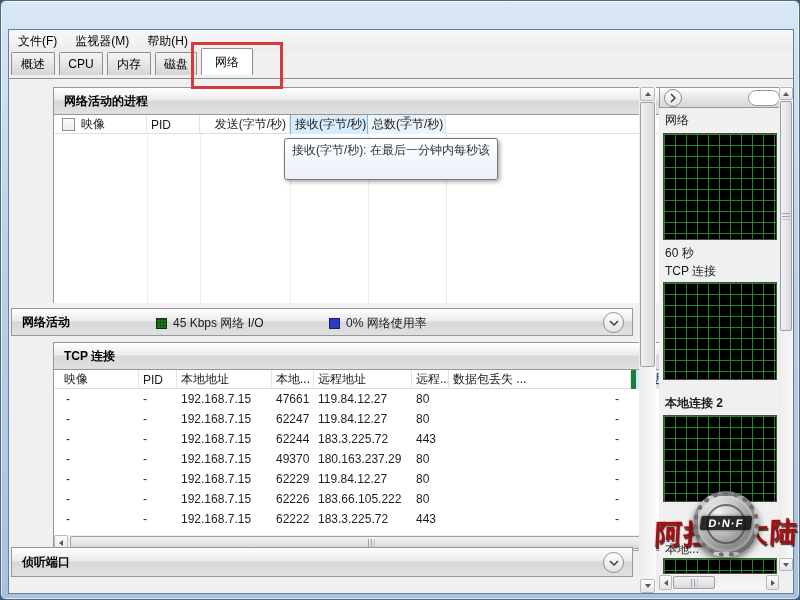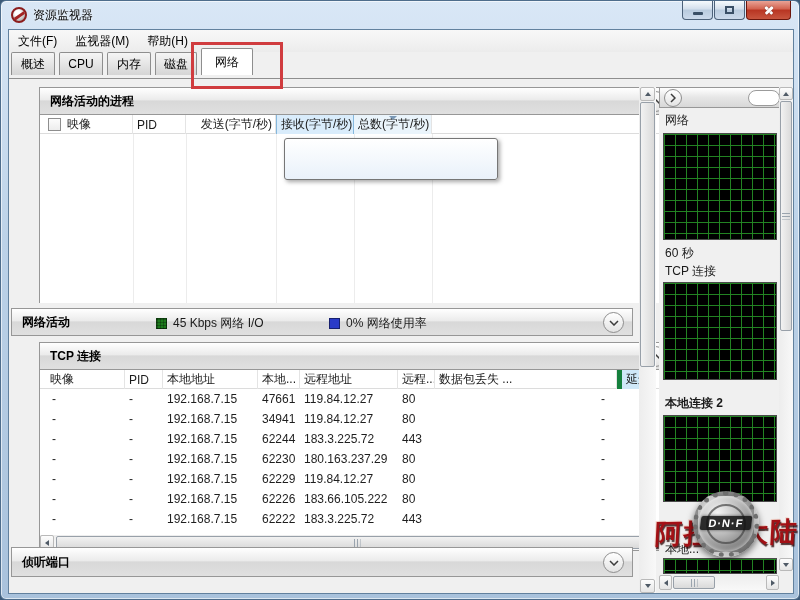--- a/index.html
+++ b/index.html
@@ -43,21 +43,21 @@
 
   #redbox { position:absolute; left:182px; top:12px; width:92px; height:47px; border:3px solid #d03c3f; z-index:50; }
 
   
   .secbar { position:relative; height:28px; border:1px solid #979797;
             background:linear-gradient(#ffffff,#ebebeb 45%,#d8d8d8 50%,#e0e0e0); display:flex; align-items:center; }
   .secbar .sec-title { font-weight:bold; color:#000; padding-left:10px; }
   .chev { position:absolute; right:8px; top:3px; width:21px; height:21px; border:1px solid #8e8e8e; border-radius:50%;
           background:linear-gradient(#ffffff,#e3e3e3); display:flex; align-items:center; justify-content:center; }
 
-  .panel { position:absolute; left:2px; width:664px;padding-left:28px; }
+  .panel { position:absolute; left:16px; width:664px;padding-left:28px; }
   .tbl-wrap { border:1px solid #979797; border-top:none; background:#fff; position:relative; }
 
   
   #sec-proc { top:57px; }
   #proc-colhead { position:relative; height:19px; background:#fff; border-bottom:1px solid #dcdcdc; display:flex; }
   .phc { position:relative; height:19px; display:flex; align-items:center; border-right:1px solid #e4e4e4; padding-left:4px; color:#1a1a1a; }
   #phc-0{width:93px;} #phc-1{width:53px;} #phc-2{width:90px; justify-content:flex-end; padding-right:3px;}
   #phc-3{width:78px; background:#d9ecfb; border-left:1px solid #86b8dd; border-right:1px solid #86b8dd;}
   #phc-4{width:78px; background:#eaf4fb;}
   #sort-tri { position:absolute; left:50%; top:1px; margin-left:-4px; width:0; height:0;
@@ -150,35 +150,20 @@
   #wm-gear::before { content:""; position:absolute; left:8px; top:8px; right:8px; bottom:8px; border-radius:50%; border:2px solid rgba(70,70,70,.7); }
   #wm-badge { position:absolute; left:50%; top:31px; transform:translateX(-50%) skewX(-8deg); padding:1px 8px;
               background:rgba(15,15,15,.85); color:#fff; font-weight:bold; font-size:11px; letter-spacing:1px;
               border-radius:2px; white-space:nowrap; box-shadow:0 0 3px rgba(0,0,0,.6); }
 </style>
 </head>
 <body>
 
 <div id="win">
 
-  <div id="titlebar">
-    <span id="app-icon"></span>
-    <span id="title-text">资源监视器</span>
-    <div id="win-controls">
-      <div class="wbtn">
-          <span class="glyph-min"></span>
-        </div>
-      <div class="wbtn">
-          <span class="glyph-max"></span>
-        </div>
-      <div class="wbtn close">
-          <span class="glyph-close"></span>
-        </div>
-    </div>
-  </div>
 
   <div id="client">
 
     <div id="menubar">
       <span class="menu-item">文件(F)</span>
       <span class="menu-item">监视器(M)</span>
       <span class="menu-item">帮助(H)</span>
     </div>
 
     <div id="tabstrip">
@@ -219,20 +204,21 @@
           <span class="vsep" style="left:93px;"></span>
           <span class="vsep" style="left:146px;"></span>
           <span class="vsep" style="left:236px;"></span>
           <span class="vsep" style="left:314px;"></span>
           <span class="vsep" style="left:392px;"></span>
         </div>
       </div>
     </div>
 
     <div id="tooltip">
+      <div>接收(字节/秒): 在最后一分钟内每秒该</div>
     </div>
 
     <div id="bar-activity">
       <div class="secbar">
         <span class="sec-title">网络活动</span>
         <span class="legend" id="legend-io">
           <span class="swatch sw-green"></span>
           <span>45 Kbps 网络 I/O</span>
         </span>
         <span class="legend" id="legend-usage">
@@ -274,39 +260,39 @@
               <span class="tc tc2">192.168.7.15</span>
               <span class="tc tc3">47661</span>
               <span class="tc tc4">119.84.12.27</span>
               <span class="tc tc5">80</span>
               <span class="tc tc6">-</span>
             </div>
             <div class="trow">
               <span class="tc tc0">-</span>
               <span class="tc tc1">-</span>
               <span class="tc tc2">192.168.7.15</span>
-              <span class="tc tc3">34941</span>
+              <span class="tc tc3">62247</span>
               <span class="tc tc4">119.84.12.27</span>
               <span class="tc tc5">80</span>
               <span class="tc tc6">-</span>
             </div>
             <div class="trow">
               <span class="tc tc0">-</span>
               <span class="tc tc1">-</span>
               <span class="tc tc2">192.168.7.15</span>
               <span class="tc tc3">62244</span>
               <span class="tc tc4">183.3.225.72</span>
               <span class="tc tc5">443</span>
               <span class="tc tc6">-</span>
             </div>
             <div class="trow">
               <span class="tc tc0">-</span>
               <span class="tc tc1">-</span>
               <span class="tc tc2">192.168.7.15</span>
-              <span class="tc tc3">62230</span>
+              <span class="tc tc3">49370</span>
               <span class="tc tc4">180.163.237.29</span>
               <span class="tc tc5">80</span>
               <span class="tc tc6">-</span>
             </div>
             <div class="trow">
               <span class="tc tc0">-</span>
               <span class="tc tc1">-</span>
               <span class="tc tc2">192.168.7.15</span>
               <span class="tc tc3">62229</span>
               <span class="tc tc4">119.84.12.27</span>

